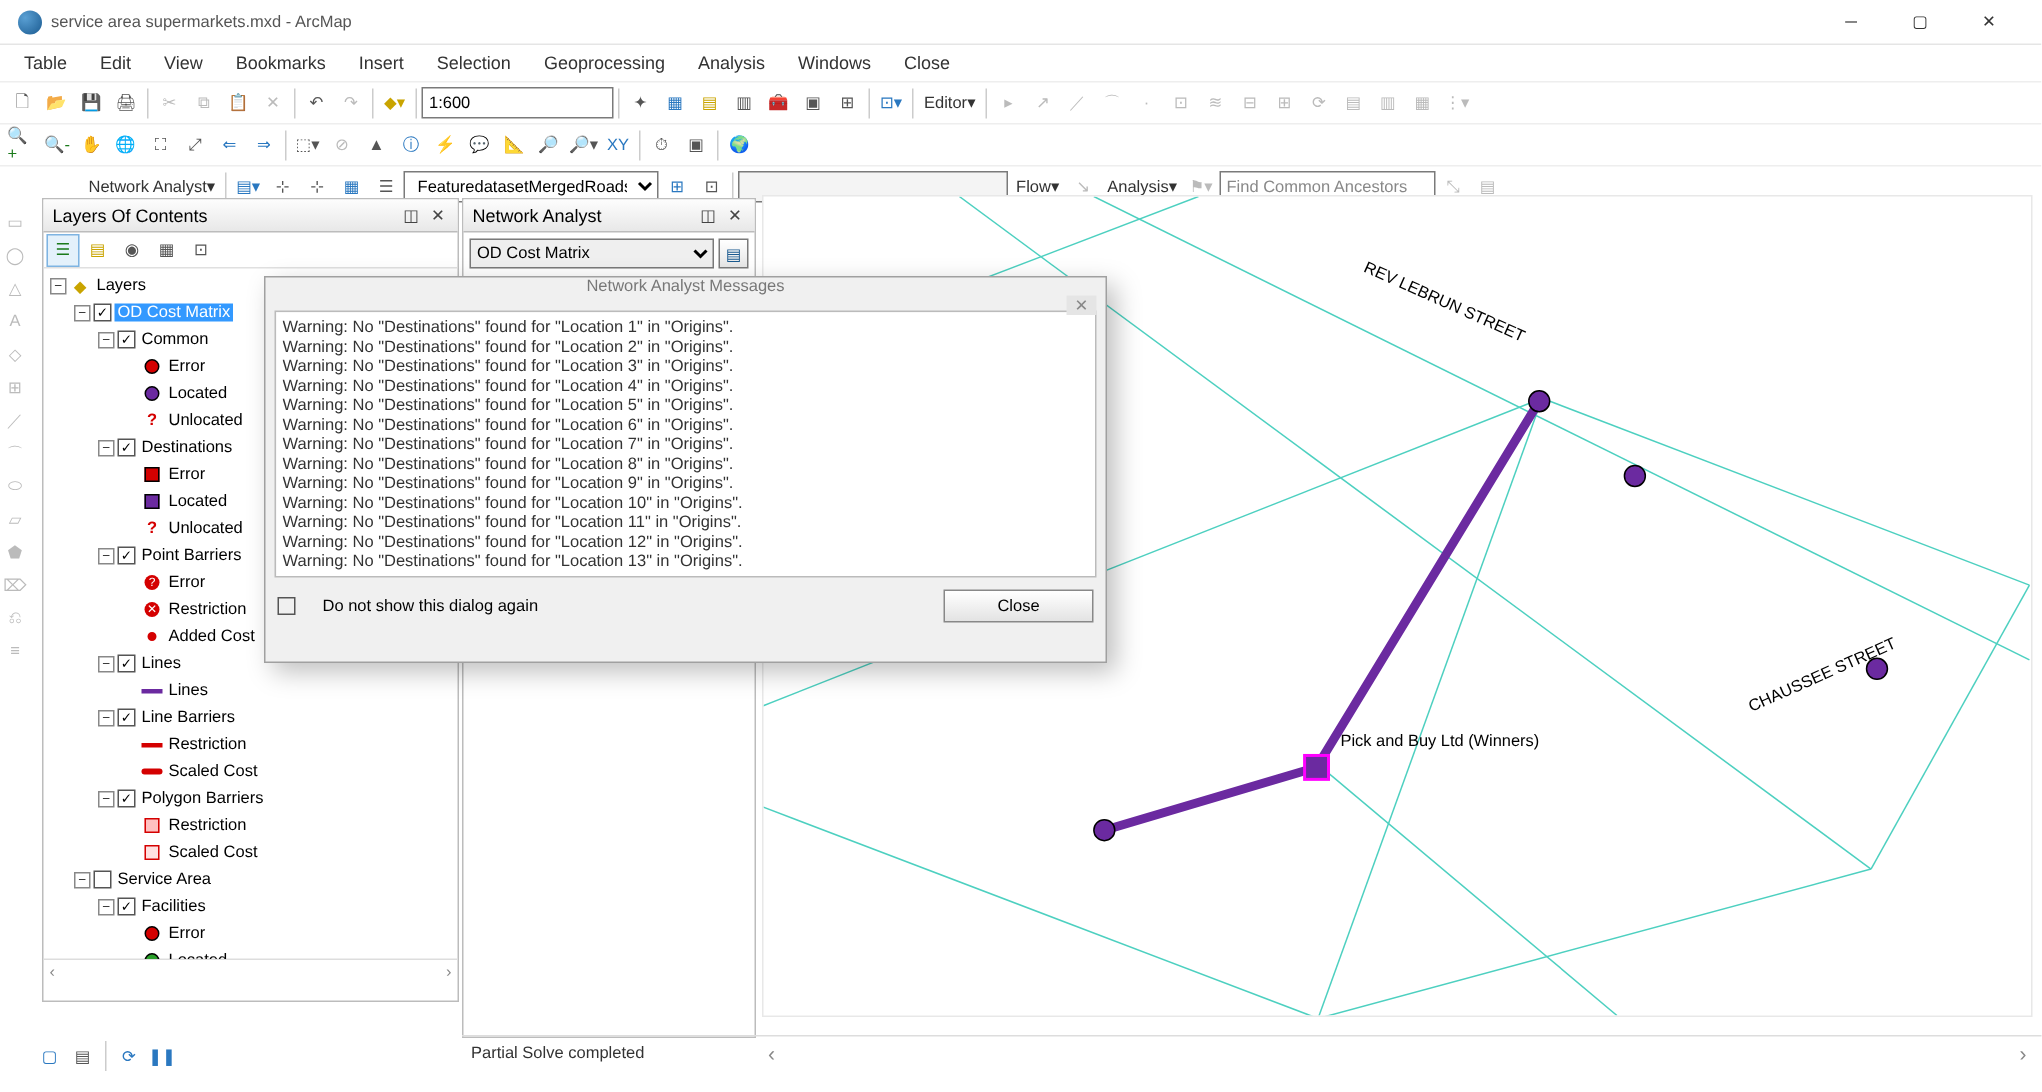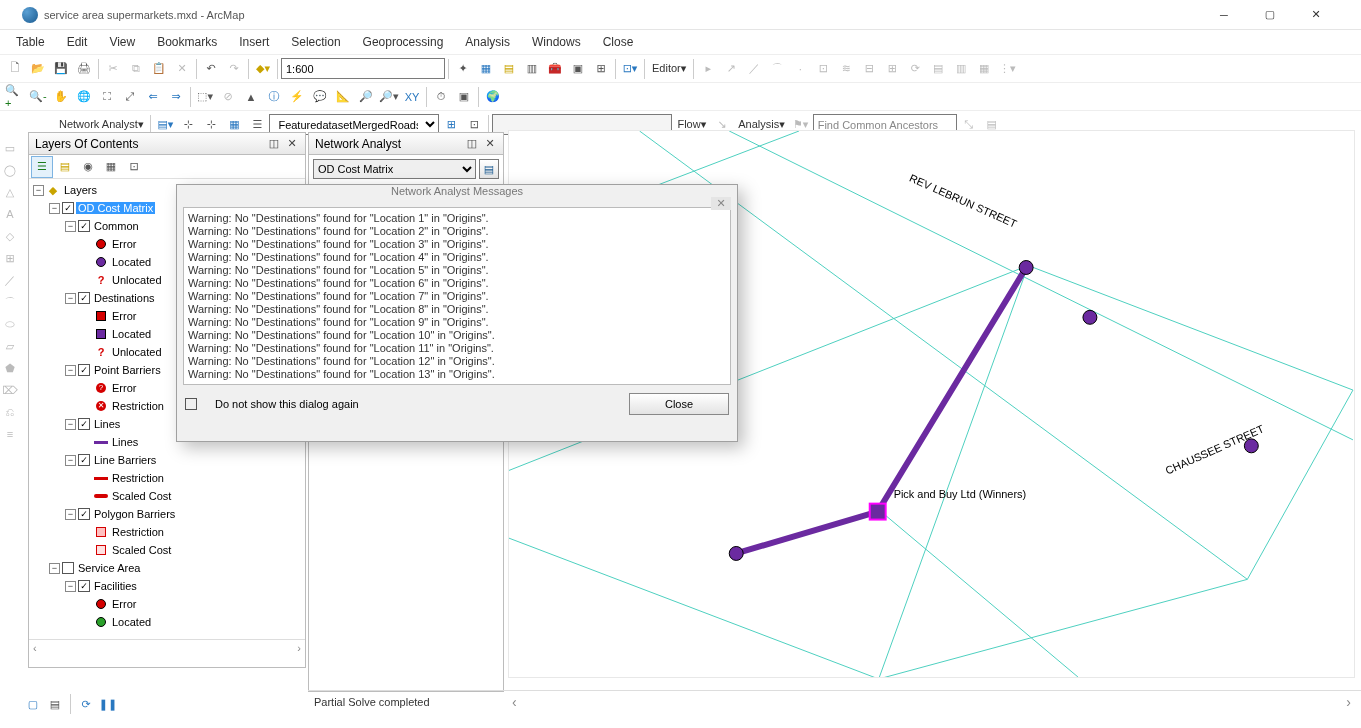--- a/index.html
+++ b/index.html
@@ -1,19 +1,19 @@
 <!DOCTYPE html>
 <html><head>
 <meta charset="utf-8">
 <style>
 * { box-sizing: border-box; margin: 0; padding: 0; font-family: "Segoe UI", Tahoma, sans-serif; font-size: 11px; }
 body { background: #fff; width: 1361px; height: 728px; overflow: hidden; position: relative; }
 
 
-.titlebar { height: 30px; display: flex; align-items: center; padding: 0 22px; border-bottom: 1px solid #e5e5e5; }
+.titlebar { height: 30px; display: flex; align-items: center; padding: 0 12px; border-bottom: 1px solid #e5e5e5; }
 .titlebar .app-icon { width: 16px; height: 16px; background: radial-gradient(circle at 30% 30%, #5aa0d4, #1a5a90); border-radius: 50%; margin-right: 6px;}
 .titlebar .title { color: #555; }
 .titlebar .spacer { flex: 1; }
 .win-btn { width: 46px; height: 30px; display: flex; align-items: center; justify-content: center; color: #333; }
 
 
 .menubar { height: 24px; display: flex; align-items: center; padding: 0 6px; gap: 2px; }
 .menubar .menu-item { padding: 4px 10px; color: #333; font-size: 12px; }
 
 
@@ -114,21 +114,21 @@
   <div class="tb-btn disabled">✂</div>
   <div class="tb-btn disabled">⧉</div>
   <div class="tb-btn disabled">📋</div>
   <div class="tb-btn disabled">✕</div>
   <div class="tb-sep"></div>
   <div class="tb-btn">↶</div>
   <div class="tb-btn disabled">↷</div>
   <div class="tb-sep"></div>
   <div class="tb-btn" style="color:#c9a400;">◆▾</div>
   <div class="tb-sep"></div>
-  <input class="tb-combo" style="width: 164px;" value="1:600">
+  <input class="tb-combo" style="width: 128px;" value="1:600">
   <div class="tb-sep"></div>
   <div class="tb-btn">✦</div>
   <div class="tb-btn" style="color:#2a78c0;">▦</div>
   <div class="tb-btn" style="color:#c9a400;">▤</div>
   <div class="tb-btn">▥</div>
   <div class="tb-btn" style="color:#d44;">🧰</div>
   <div class="tb-btn">▣</div>
   <div class="tb-btn">⊞</div>
   <div class="tb-sep"></div>
   <div class="tb-btn" style="color:#2a78c0;">⊡▾</div>
@@ -309,20 +309,27 @@
           <span class="sym-circle" style="background:#d40000;color:#fff;font-size:8px;text-align:center;line-height:10px;">?</span>
         </span>
         <span class="lbl">Error</span>
       </div>
       <div class="tree-row" style="padding-left: 52px;">
         <span class="noexp"></span>
         <span class="sym">
           <span class="sym-circle" style="background:#d40000;color:#fff;font-size:8px;text-align:center;line-height:10px;">✕</span>
         </span>
         <span class="lbl">Restriction</span>
+      </div>
+      <div class="tree-row" style="padding-left: 52px;">
+        <span class="noexp"></span>
+        <span class="sym">
+          <span class="sym-circle" style="border:3px solid #d40000;width:6px;height:6px;"></span>
+        </span>
+        <span class="lbl">Added Cost</span>
       </div>
       <div class="tree-row" style="padding-left: 36px;">
         <span class="exp">−</span>
         <span class="chk">✓</span>
         <span class="lbl">Lines</span>
       </div>
       <div class="tree-row" style="padding-left: 52px;">
         <span class="noexp"></span>
         <span class="sym">
           <span class="sym-line" style="background:#6b2aa0;"></span>

